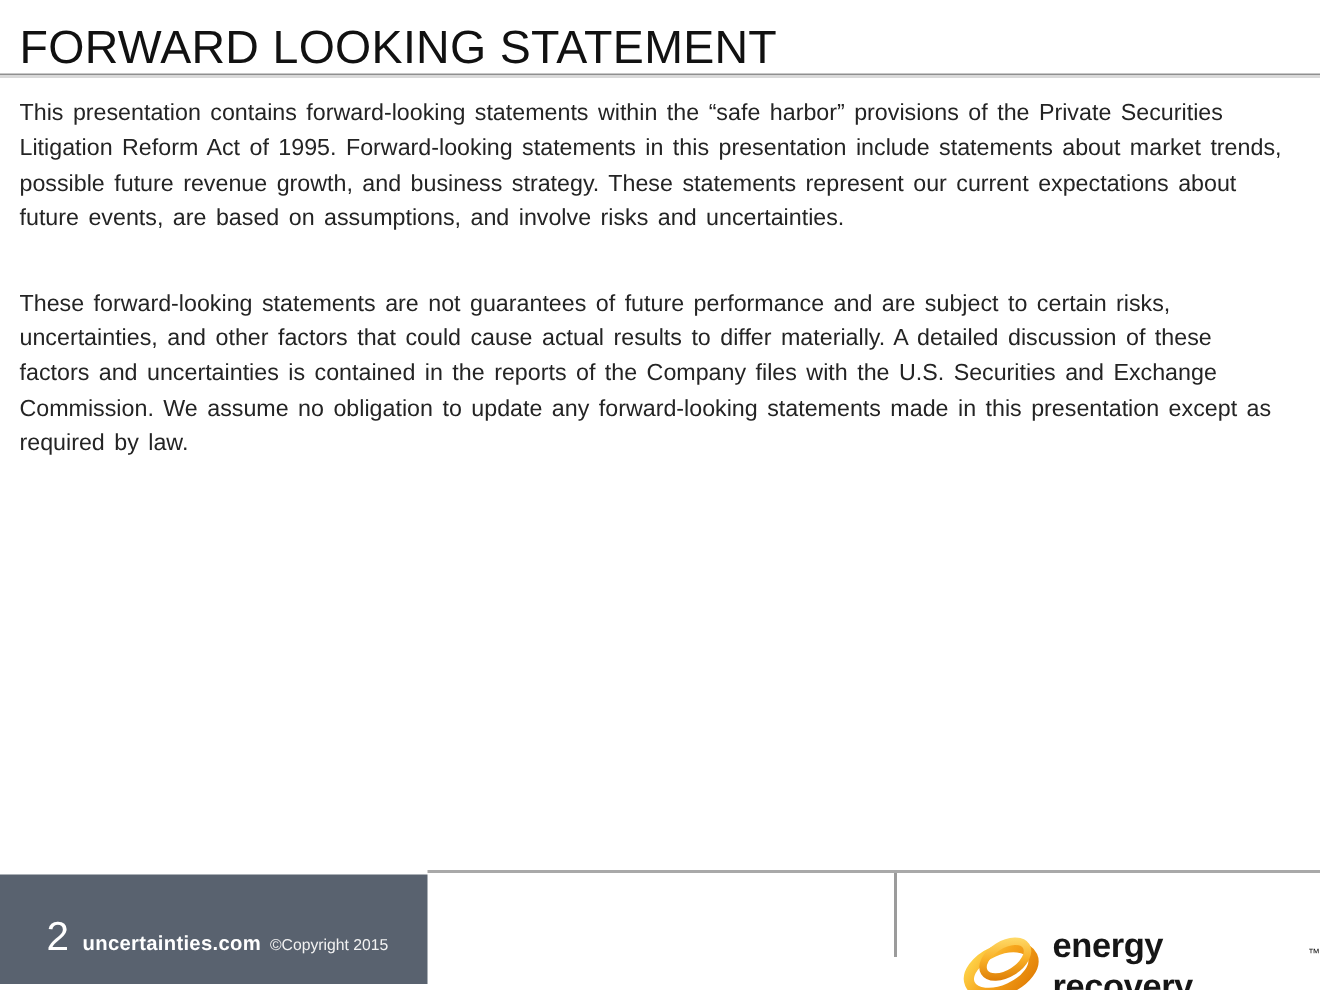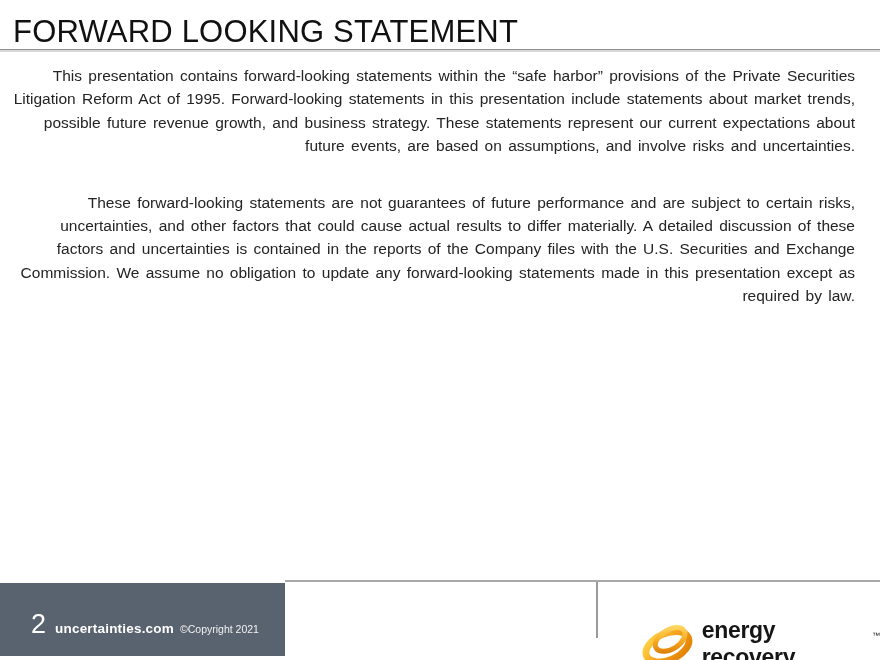--- a/index.html
+++ b/index.html
@@ -33,21 +33,21 @@
   
   .body-text {
     position: absolute;
     left: 13px; top: 64px;
     width: 842px;
     color: #242424;
     font-size: 15.5px;
     line-height: 23.4px;
     word-spacing: 2px;
   }
-  .body-text p { margin: 0 0 33px 0; text-align: right; }
+  .body-text p { margin: 0 0 33px 0; }
 
   
   .footer-bar {
     position: absolute;
     left: 0; top: 583px;
     width: 285px; height: 73px;
     background: #59626F;
     color: #ffffff;
     display: flex;
     align-items: baseline;
@@ -105,21 +105,21 @@
   <div class="title-rule"></div>
 
   <div class="body-text">
     <p>This presentation contains forward-looking statements within the “safe harbor” provisions of the Private Securities Litigation Reform Act of 1995. Forward-looking statements in this presentation include statements about market trends, possible future revenue growth, and business strategy. These statements represent our current expectations about future events, are based on assumptions, and involve risks and uncertainties.</p>
     <p>These forward-looking statements are not guarantees of future performance and are subject to certain risks, uncertainties, and other factors that could cause actual results to differ materially. A detailed discussion of these factors and uncertainties is contained in the reports of the Company files with the U.S. Securities and Exchange Commission. We assume no obligation to update any forward-looking statements made in this presentation except as required by law.</p>
   </div>
 
   <div class="footer-bar">
     <span class="page-num">2</span>
     <span class="site">uncertainties.com</span>
-    <span class="copy">©Copyright 2021</span>
+    <span class="copy">©Copyright 2015</span>
   </div>
 
   <div class="footer-hline"></div>
   <div class="footer-vline"></div>
 
   <div class="logo">
     <svg width="56" height="50" viewBox="0 0 60 54">
       <defs>
         <linearGradient id="gold1" x1="0" y1="0" x2="1" y2="1">
           <stop offset="0" stop-color="#ffd94f"></stop>

